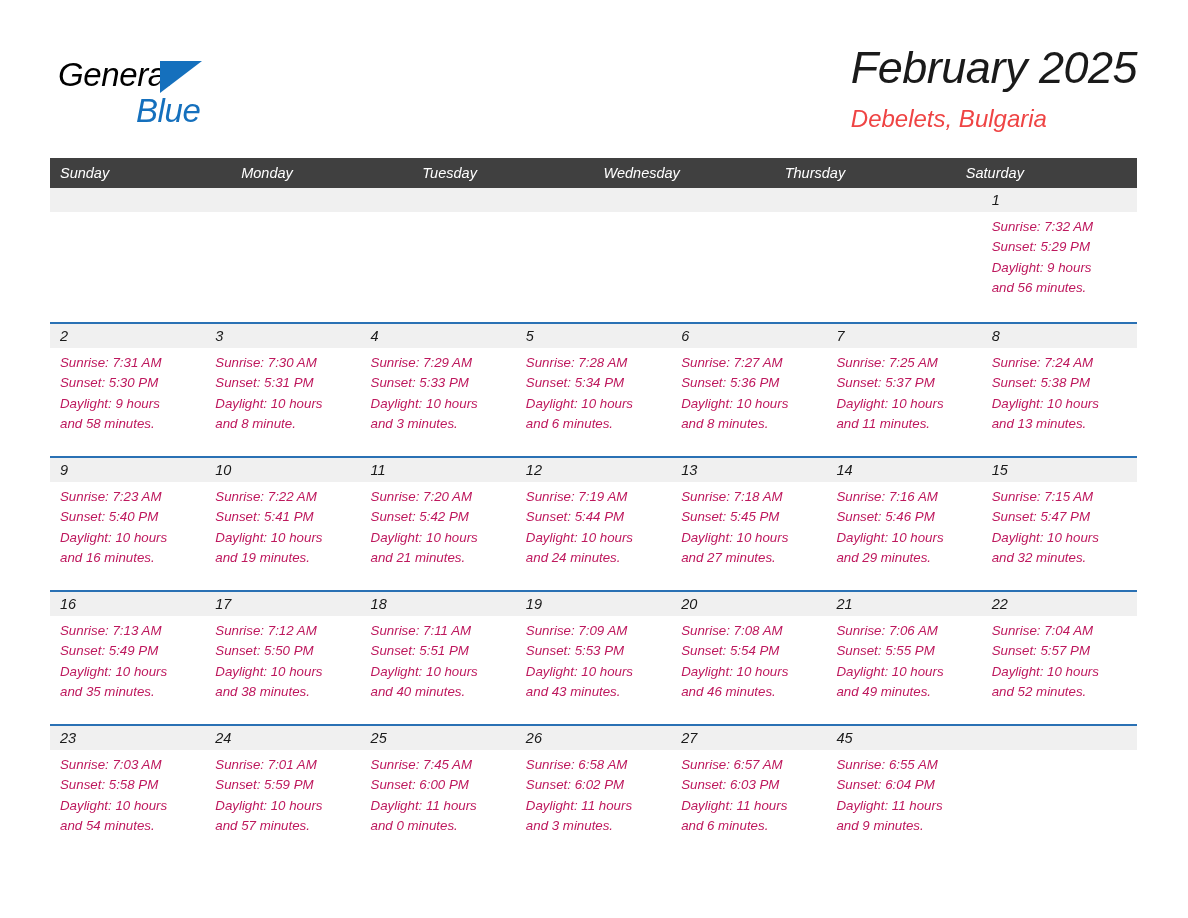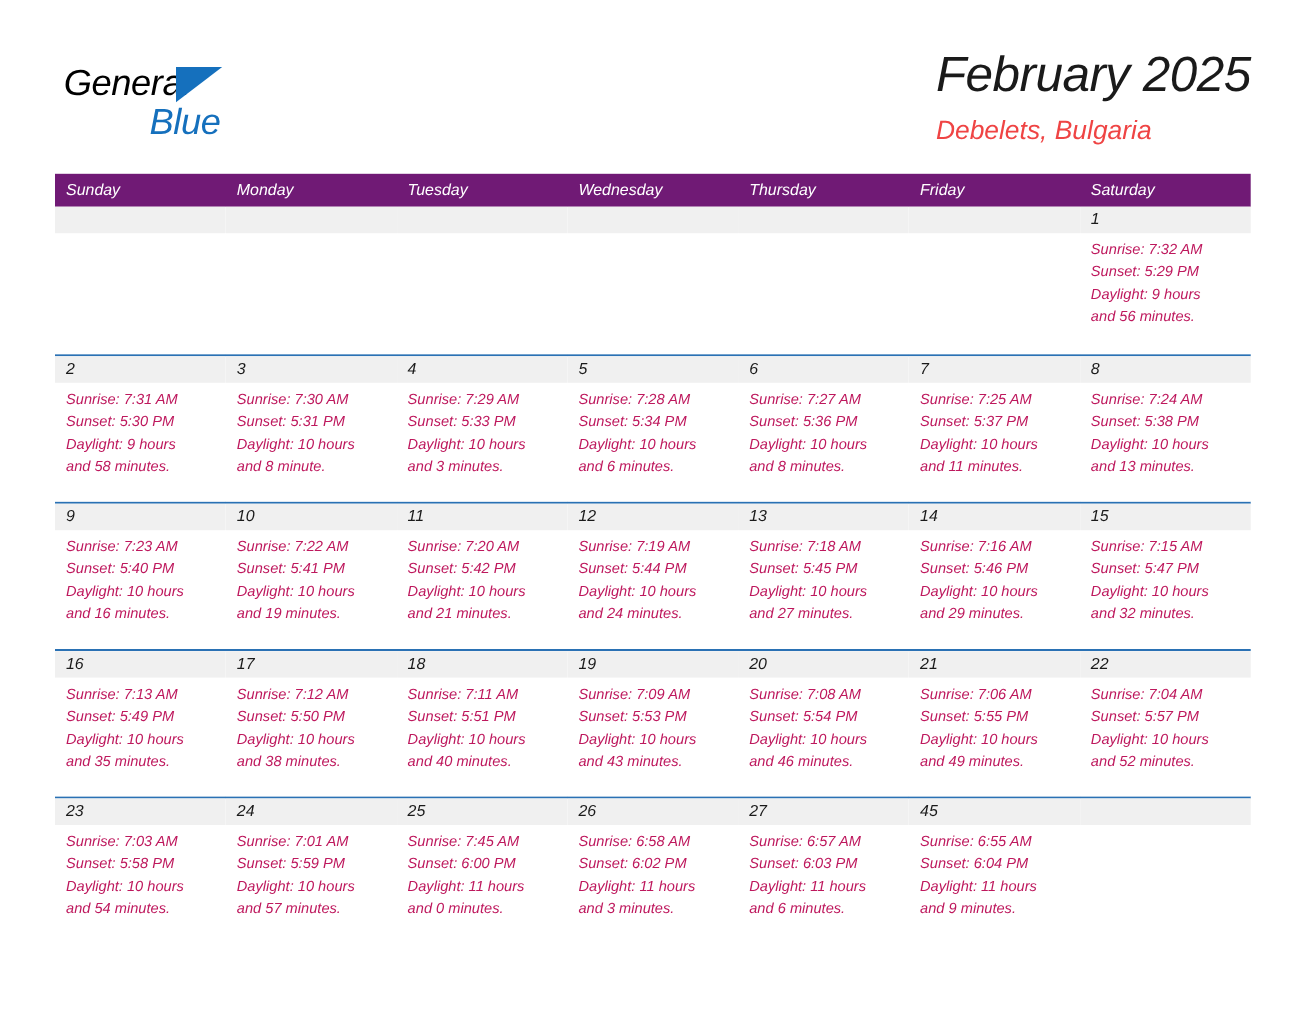--- a/index.html
+++ b/index.html
@@ -84,21 +84,21 @@
 
   
   .calendar {
     position: absolute;
     left: 50px;
     top: 158px;
     width: 1087px;
   }
   .weekhead {
     display: flex;
-    background: #701a75;
+    background: #404040;
     height: 30px;
   }
   .weekhead .wh {
     flex: 1 1 0;
     color: #ffffff;
     font-size: 14.5px;
     line-height: 30px;
     padding-left: 10px;
     white-space: nowrap;
     overflow: hidden;
@@ -152,21 +152,20 @@
 
   </div>
 
   <div class="calendar">
     <div class="weekhead">
         <div class="wh">Sunday</div>
         <div class="wh">Monday</div>
         <div class="wh">Tuesday</div>
         <div class="wh">Wednesday</div>
         <div class="wh">Thursday</div>
-        <div class="wh">Friday</div>
         <div class="wh">Saturday</div>
       </div>
     <div id="weeks-container">
         <div class="week first">
           <div class="day">
             <div class="daynum"></div>
           </div>
           <div class="day">
             <div class="daynum"></div>
           </div>

